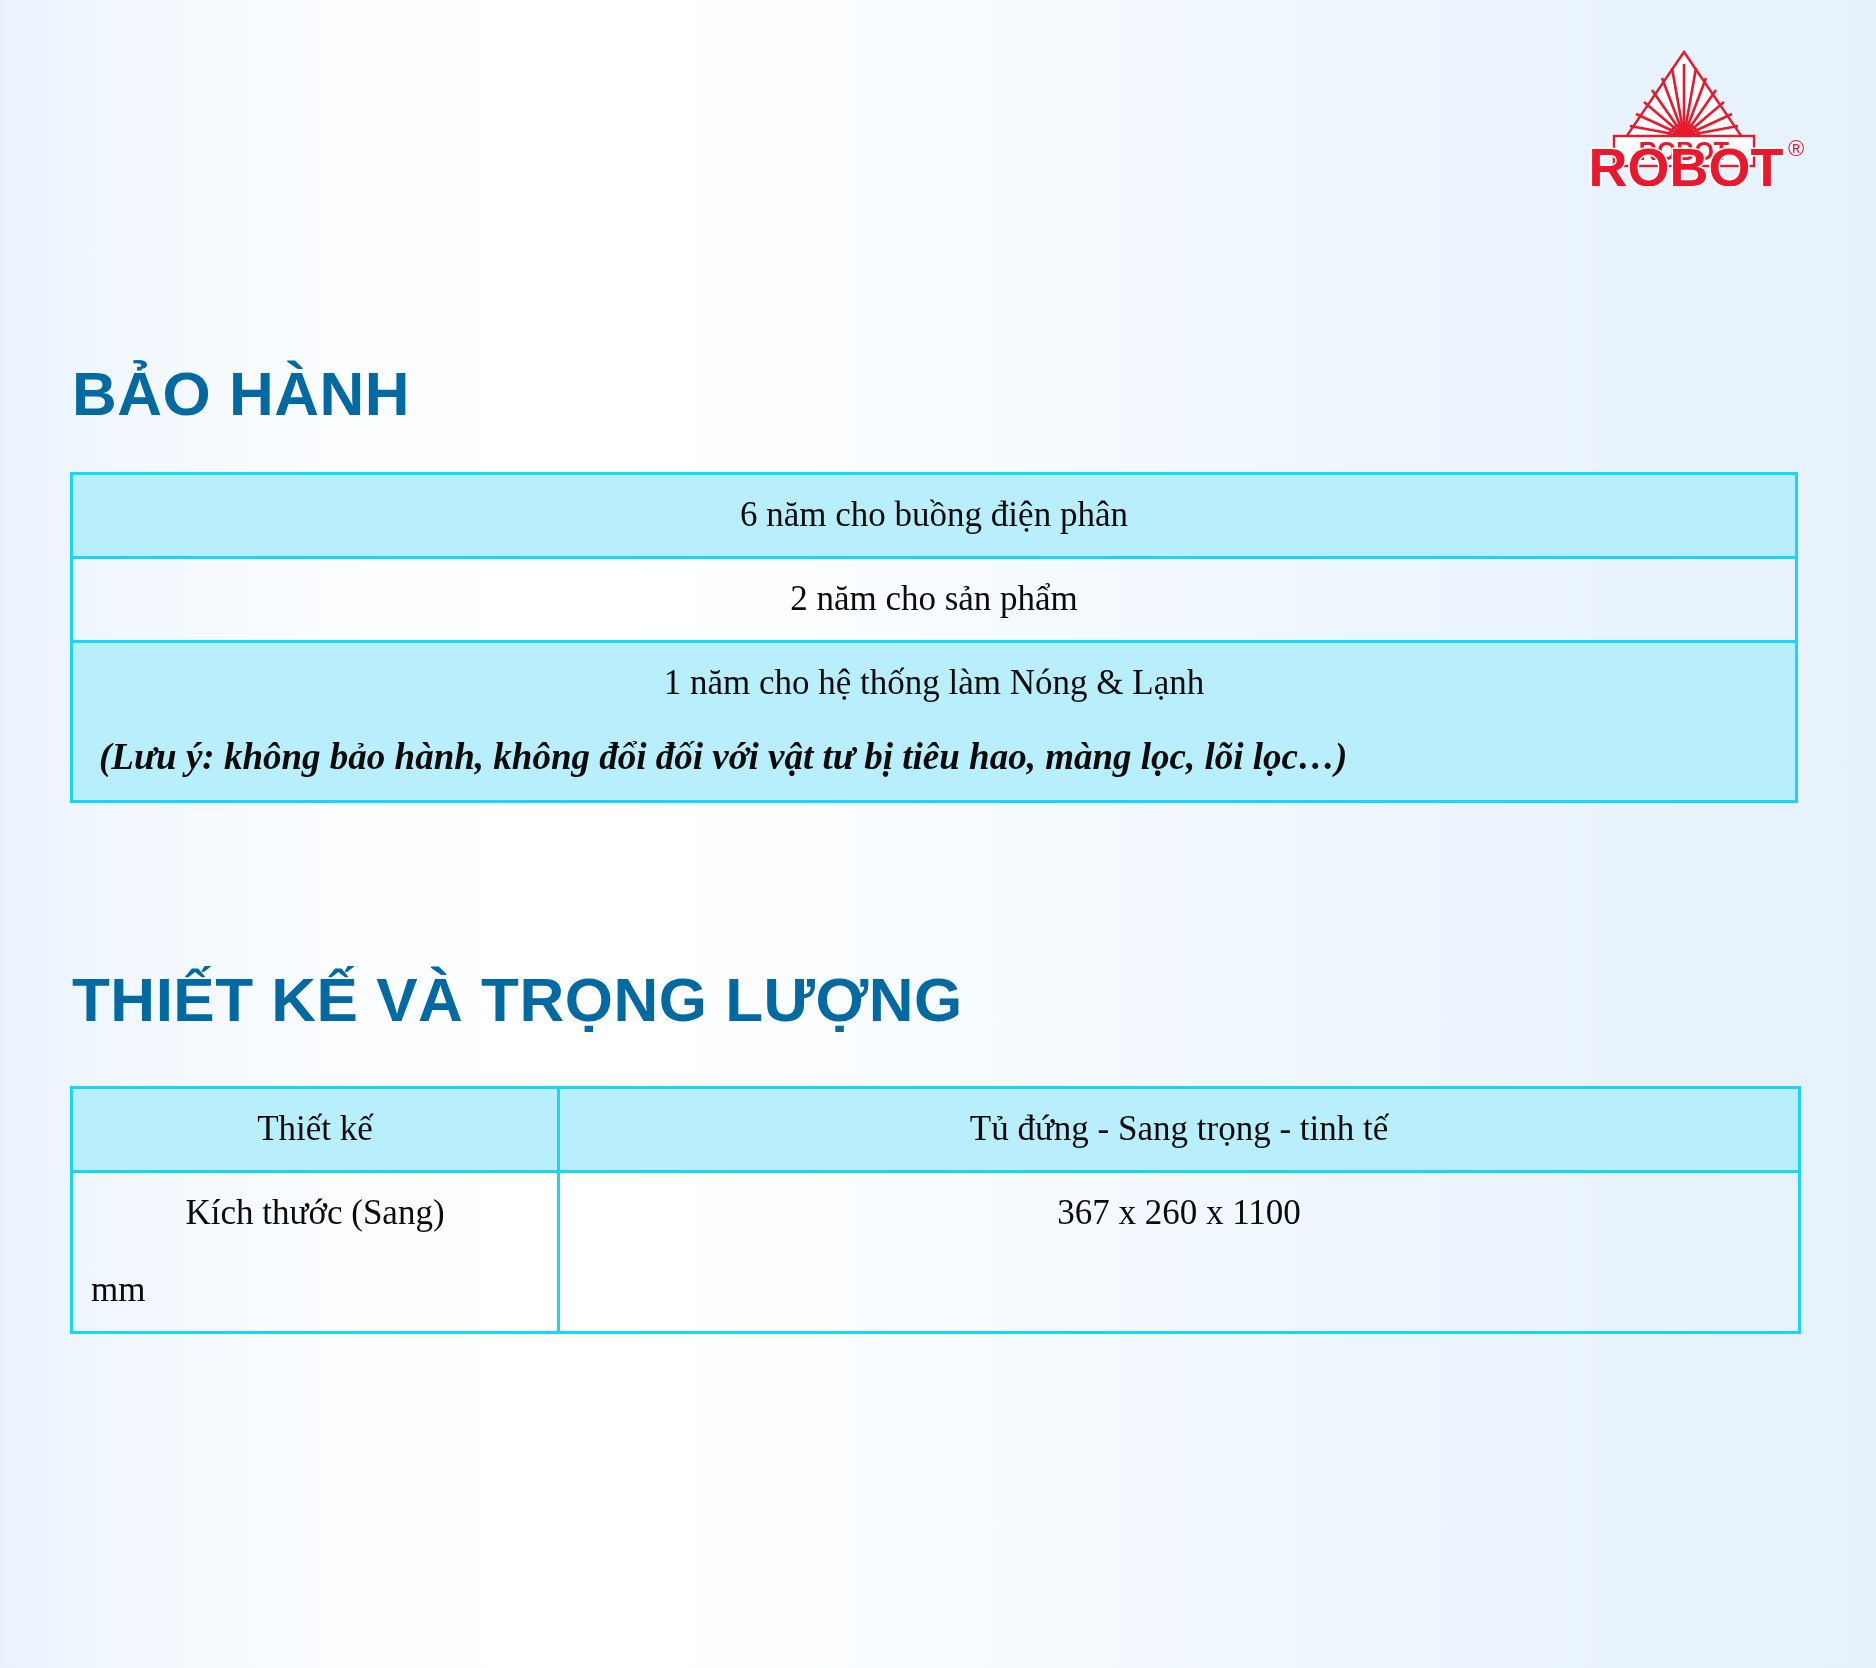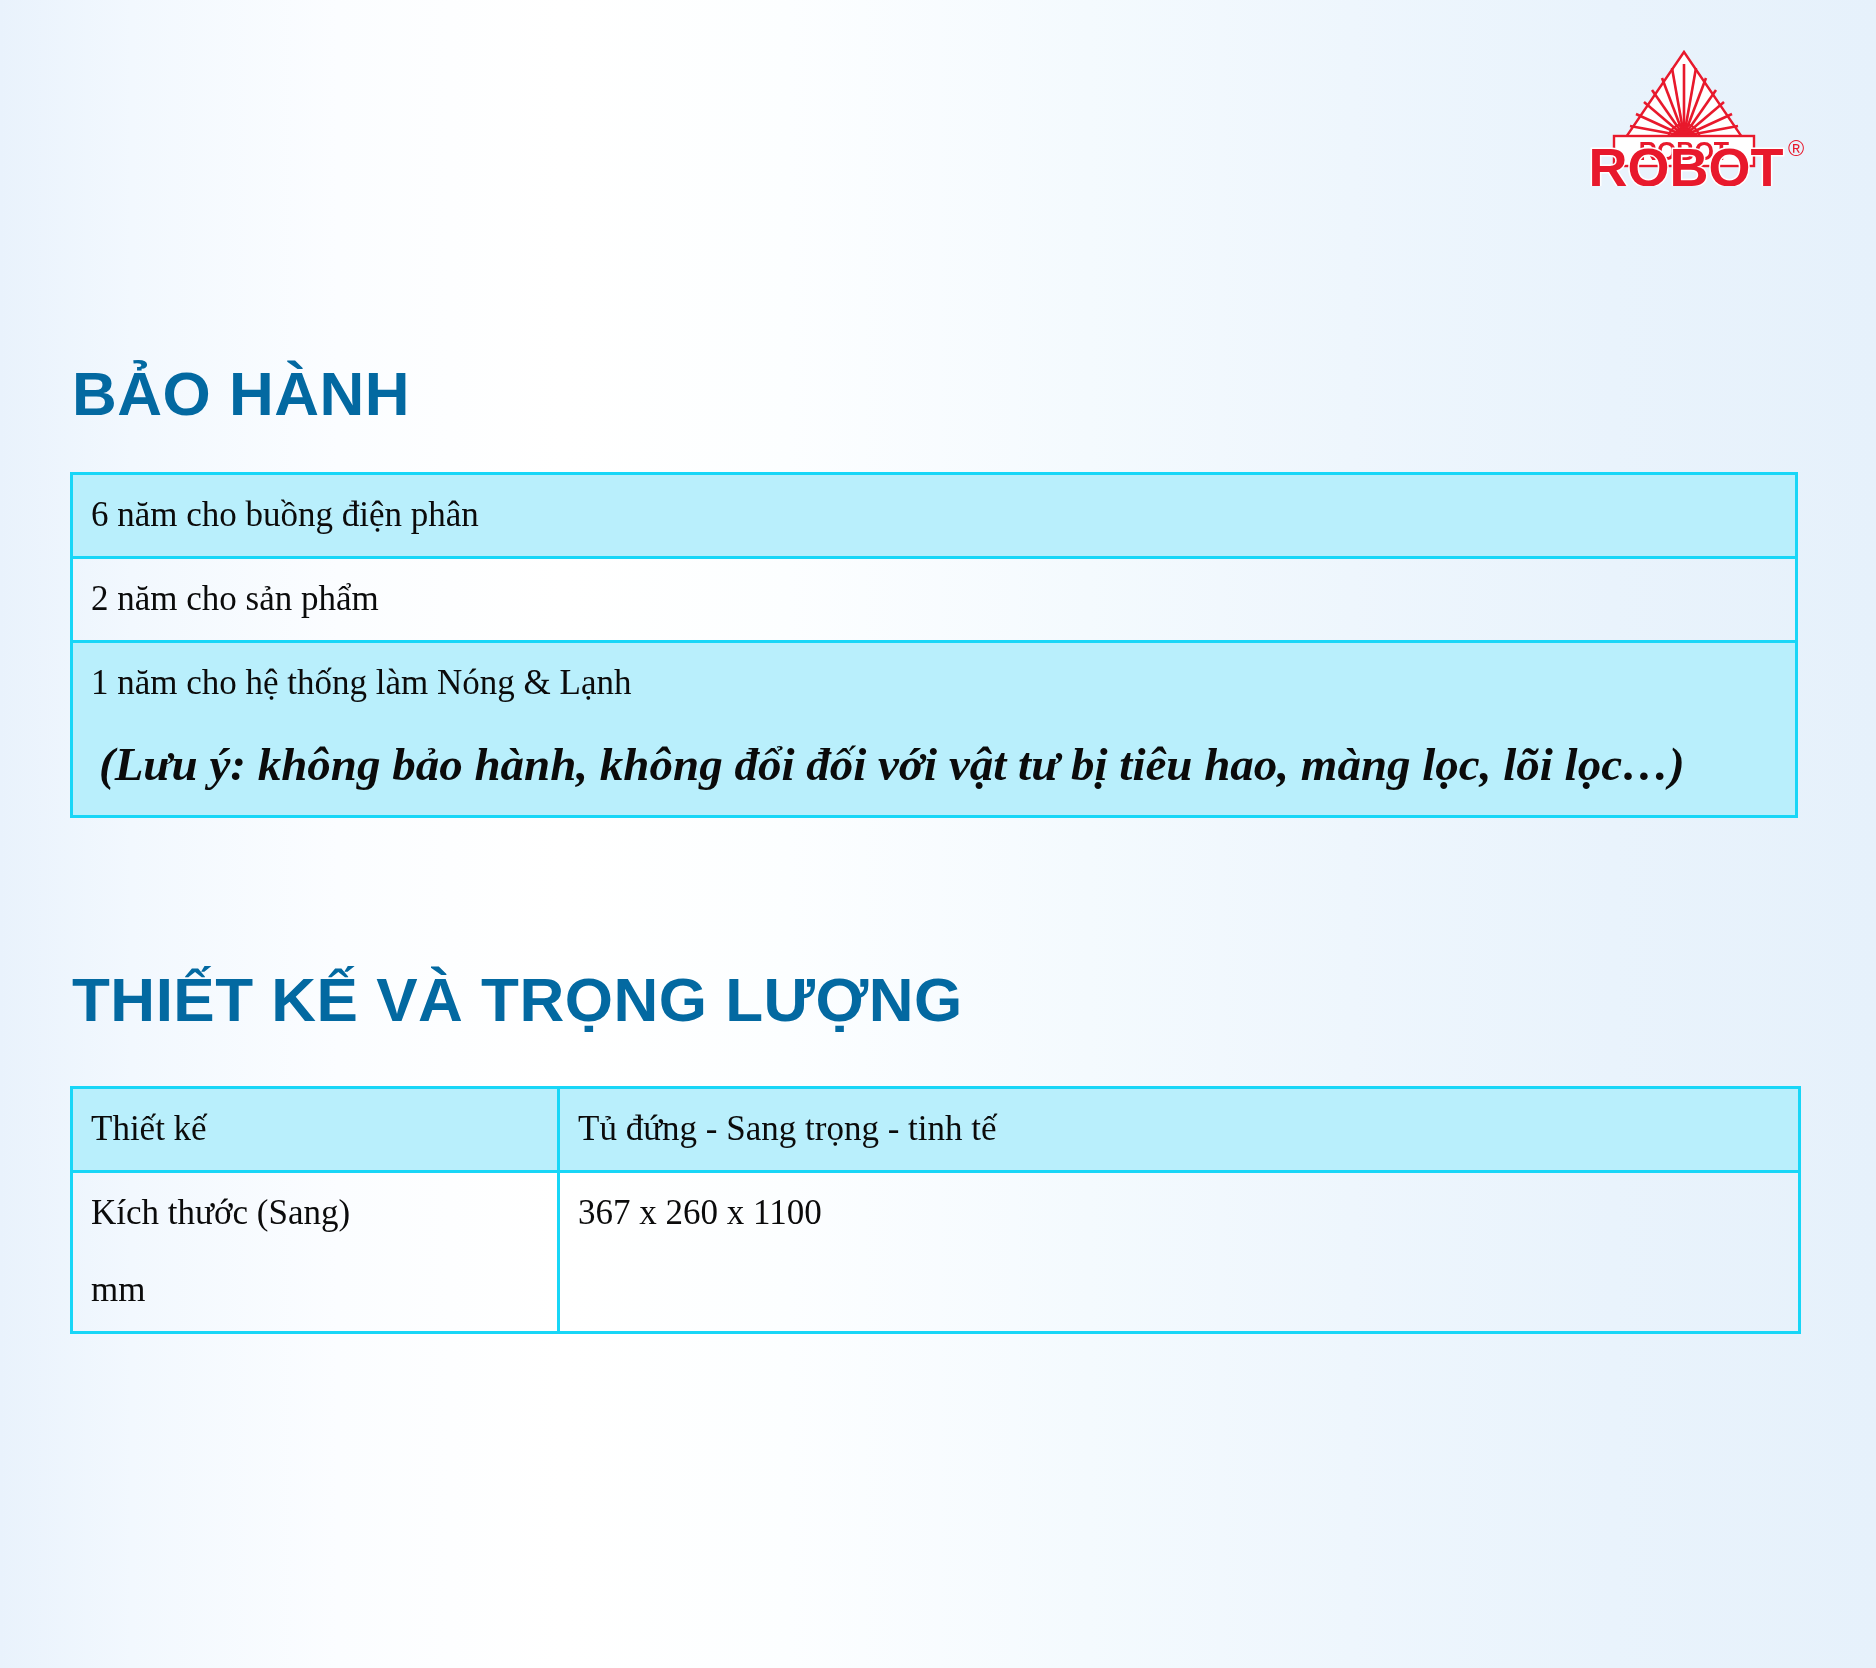--- a/index.html
+++ b/index.html
@@ -69,33 +69,33 @@
   }
   .fill-cyan { background:#b9effc; }
   .fill-none { background:transparent; }
 
   .note{
     display:block;
     font-style:italic;
     font-weight:bold;
     margin-top:22px;
     padding-left:8px;
-    font-size:47px;
+    font-size:37px;
     white-space:nowrap;
   }
   .sub-bold{
     display:block;
     font-weight:bold;
     margin-top:26px;
   }
   .sub-plain{
     display:block;
     margin-top:26px;
   }
-  .r1 h, .cellline{ display:block; }
+  .r1 h, .cellline{ display:block;text-align:center; }
 </style>
 </head>
 <body>
 
 <div class="logo-wrap">
   <div class="logo">
     <svg viewBox="0 0 320 142" xmlns="http://www.w3.org/2000/svg">
 
       <polygon points="128,8 188,96 68,96" fill="#ffffff" stroke="#e8192c" stroke-width="2.4"></polygon>
 

